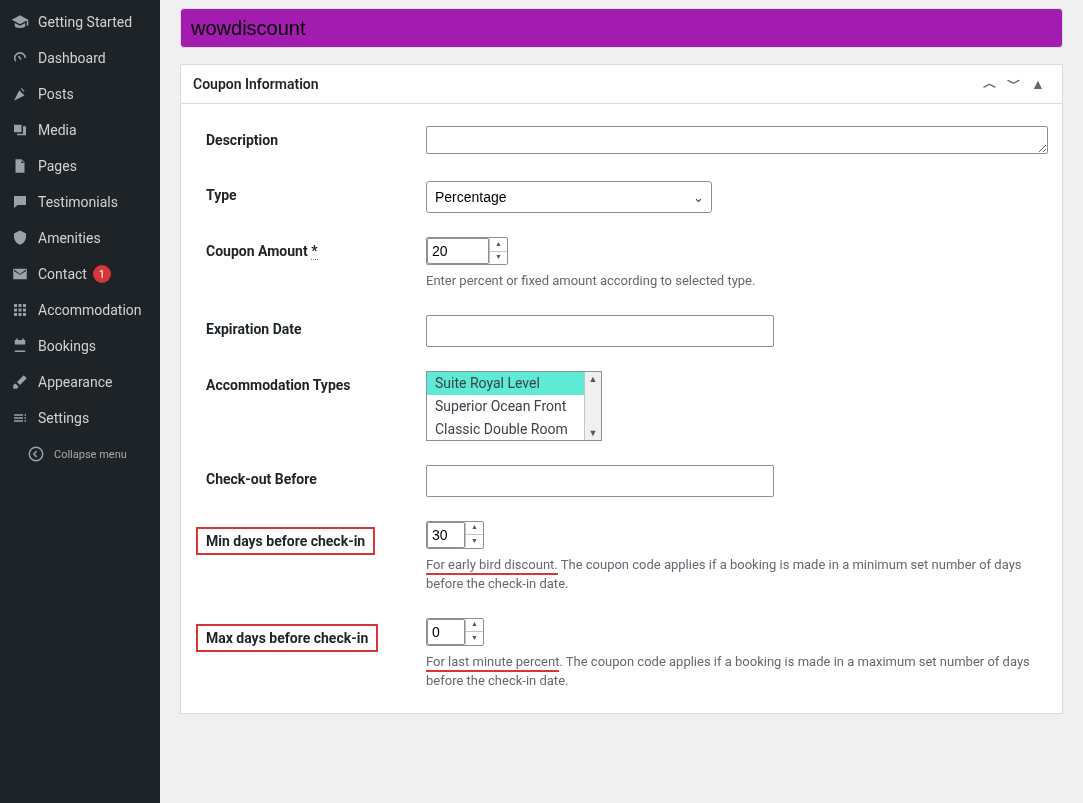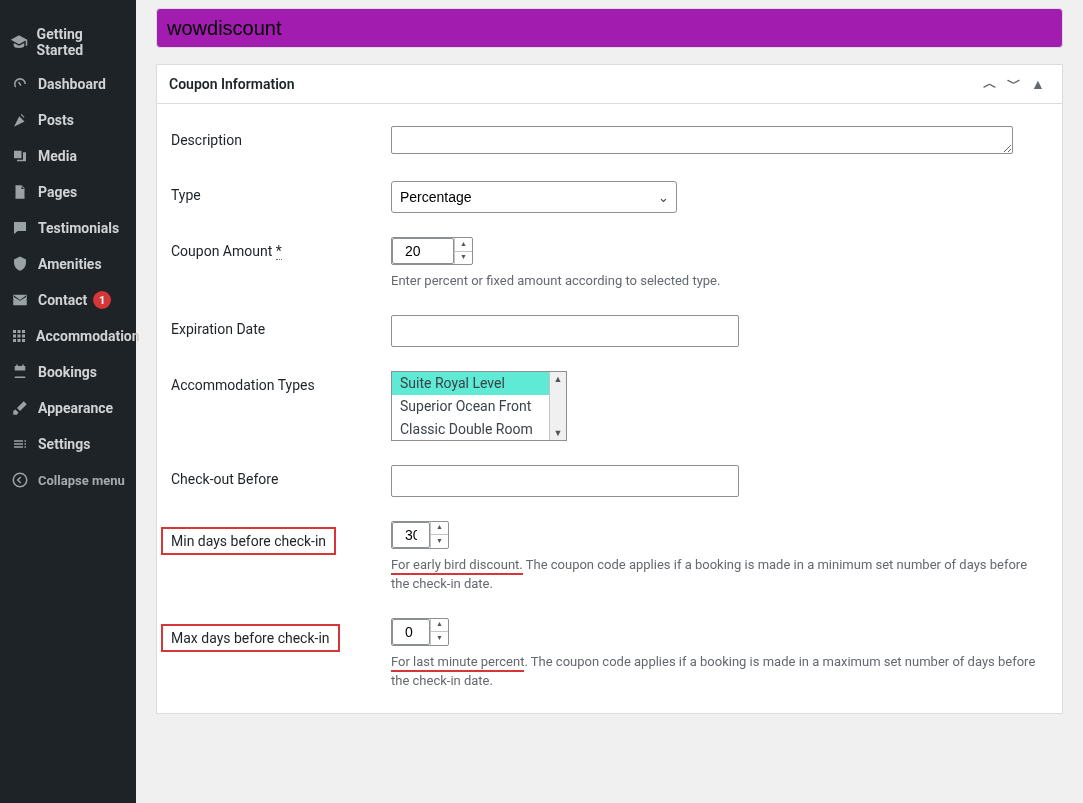--- a/index.html
+++ b/index.html
@@ -8,26 +8,25 @@
     font-size: 13px;
     color: #3c434a;
     background: #f0f0f1;
     display: flex;
     width: 1083px;
     height: 803px;
     overflow: hidden;
   }
   
   .sidebar {
-    width: 136px;
+    width: 160px;
     background: #1d2327;
     color: #f0f0f1;
     flex-shrink: 0;
-    padding-top: 18px;
-    font-weight: bold;
+    padding-top: 4px;
   }
   .menu-item {
     display: flex;
     align-items: center;
     padding: 8px 10px;
     color: #d0d2d4;
     cursor: pointer;
     font-size: 14px;
     min-height: 34px;
   }
@@ -49,21 +48,22 @@
     min-width: 18px;
     height: 18px;
     display: inline-flex;
     align-items: center;
     justify-content: center;
     margin-left: 6px;
     padding: 0 5px;
   }
   .collapse {
     color: #a7aaad;
-    font-size: 13px;
+    font-size: 11px;
+    margin-left: 16px;
   }
   
   .main {
     flex: 1;
     padding: 0 20px 20px 20px;
     overflow: hidden;
   }
   .title-input {
     width: 100%;
     font-size: 20px;
@@ -92,25 +92,26 @@
   .panel-body {
     padding: 10px 14px;
   }
   .row {
     display: flex;
     align-items: flex-start;
     padding: 12px 0;
   }
   .row-label {
     width: 220px;
-    font-weight: 400;
+    font-weight: 700;
     font-size: 14px;
     color: #1d2327;
     padding-top: 6px;
     flex-shrink: 0;
+    margin-left: 11px;
   }
   .row-field {
     flex: 1;
     min-width: 0;
   }
   .row-field input[type="text"],
   .row-field textarea,
   .row-field select.single,
   .row-field input.date,
   .row-field input.med {
@@ -135,21 +136,21 @@
   .select-caret {
     position: absolute; right: 8px; top: 50%; transform: translateY(-50%);
     pointer-events: none; color: #3c434a;
   }
   .num-input-wrap {
     display:inline-flex; align-items:stretch;
     border:1px solid #8c8f94; border-radius:2px; overflow:hidden;
     height:28px;
   }
   .num-input-wrap input {
-    border:none; width:62px; padding:2px 12px; font-size:14px; outline:none;
+    border:none; width:62px; padding:2px 4px; font-size:14px; outline:none;
   }
   .num-input-wrap.small input { width:38px; }
   .spin {
     width:18px; display:flex; flex-direction:column; border-left:1px solid #c3c4c7;
   }
   .spin div {
     flex:1; display:flex; align-items:center; justify-content:center;
     font-size:7px; color:#555; cursor:pointer; line-height:1;
   }
   .spin div:first-child { border-bottom:1px solid #c3c4c7; }

